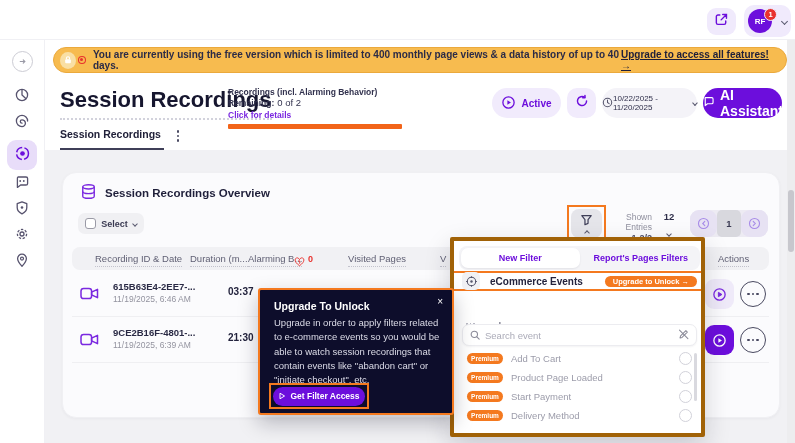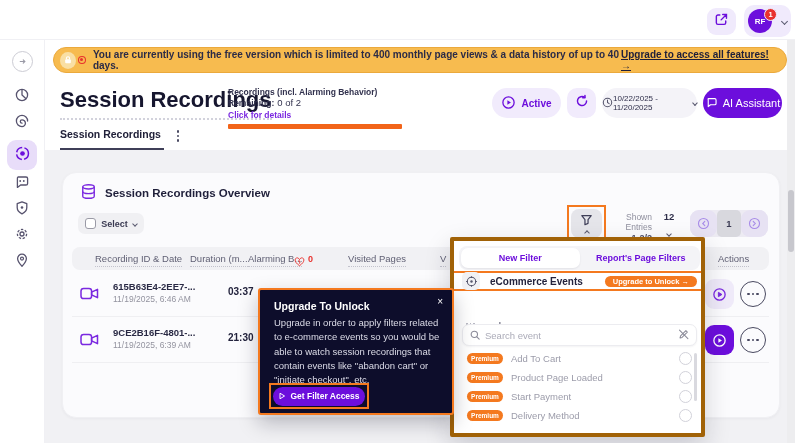--- a/index.html
+++ b/index.html
@@ -39,21 +39,21 @@
   .remaining{position:absolute;left:228px;top:87px;width:200px}
   .rem-line{font-size:8.5px;font-weight:bold;color:#32324E;line-height:1.2}
   .rem-val{font-size:9.5px;font-weight:normal;margin-left:3px}
   .rem-link{font-size:8.5px;font-weight:600;color:#7A28E0;margin-top:1px}
   .rem-bar{margin-top:4px;width:174px;height:5px;background:#F26419;border-radius:1px}
   .hdr-actions{position:absolute;left:492px;top:88px;height:30px;display:flex;align-items:center;gap:6px}
   .pill{height:30px;border-radius:16px;display:flex;align-items:center;justify-content:center;gap:5px}
   .pill.active-p{width:69px;background:#F1EBFC;color:#6C0EDC;font-size:10px;font-weight:bold}
   .pill.refresh-p{width:29px;background:#F1EBFC;border-radius:10px}
   .pill.date-p{width:95px;background:#F4F3F8;font-size:8px;color:#2E2E4A;gap:0}
-  .pill.ai-p{width:79px;background:#6C0EDC;color:#fff;font-size:11px;font-weight:normal}
+  .pill.ai-p{width:79px;background:#6C0EDC;color:#fff;font-size:14px;font-weight:bold}
 
   
   .tab{position:absolute;left:60px;top:128px;font-size:10.5px;font-weight:600;color:#202039;padding-bottom:8px;border-bottom:2px solid #3F3F58;width:104px}
   .kebab{position:absolute;left:172px;top:128px;width:12px;text-align:center;color:#4A4A62;font-size:11px;font-weight:bold;letter-spacing:0}
   .kebab i{display:block;width:2.5px;height:2.5px;border-radius:50%;background:#4A4A62;margin:2px auto}
 
   
   .band{position:absolute;left:45px;top:150px;width:750px;height:293px;background:#F1F1F4}
   .card{position:absolute;left:62px;top:172px;width:718px;height:246px;background:#FBFBFD;border:1px solid #F0F0F3;border-radius:14px;box-shadow:0 1px 3px rgba(20,20,45,.04)}
   .ovw-icon{position:absolute;left:78px;top:183px;width:20px;height:26px;text-align:center}
@@ -402,21 +402,21 @@
             <path d="M2.5 1.5v7L8.2 5z" fill="none" stroke="#fff" stroke-width="1.2" stroke-linejoin="round"></path>
           </svg>
         <span>Get Filter Access</span>
       </div>
     </div>
   </div>
 
   <div class="panel">
     <div class="p-tabs">
       <div class="p-tab on">New Filter</div>
-      <div class="p-tab">Report's Page Filters</div>
+      <div class="p-tab">Report's Pages Filters</div>
     </div>
     <div class="type-annot">
       <span class="type-icon">
         <svg width="13" height="13" viewBox="0 0 16 16">
             <circle cx="8" cy="8" r="5.2" fill="none" stroke="#55556B" stroke-width="1.3"></circle>
             <circle cx="8" cy="8" r="1.5" fill="#55556B"></circle>
             <path d="M8 1.4v2.2M8 12.4v2.2M1.4 8h2.2M12.4 8h2.2" stroke="#55556B" stroke-width="1.3"></path>
           </svg>
       </span>
       <span class="type-label">eCommerce Events</span>

